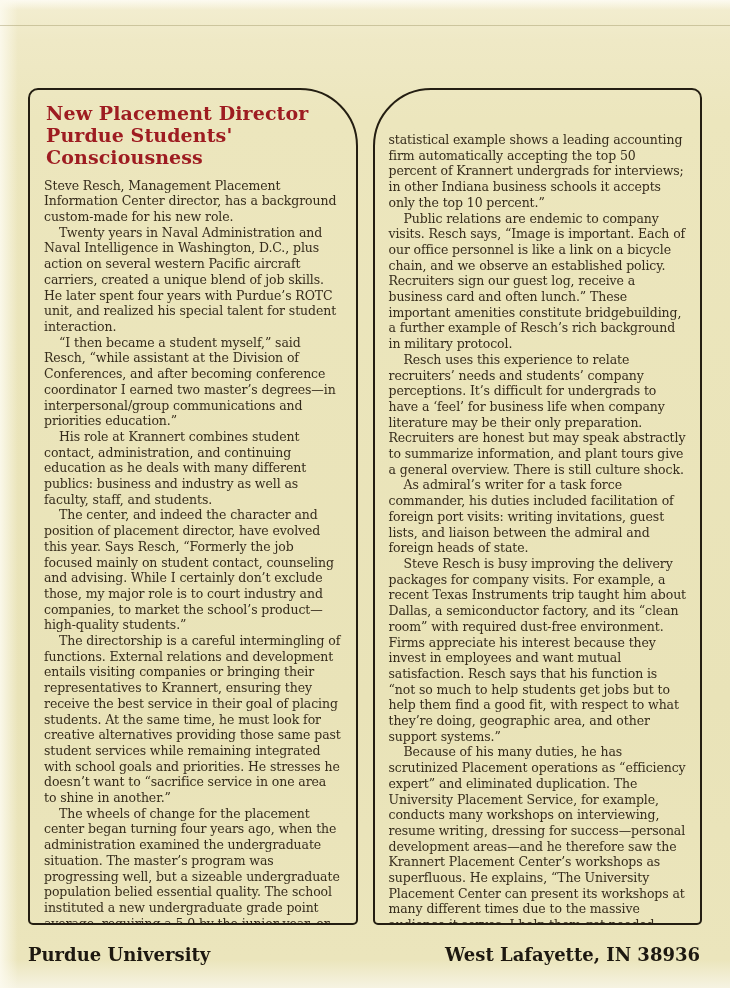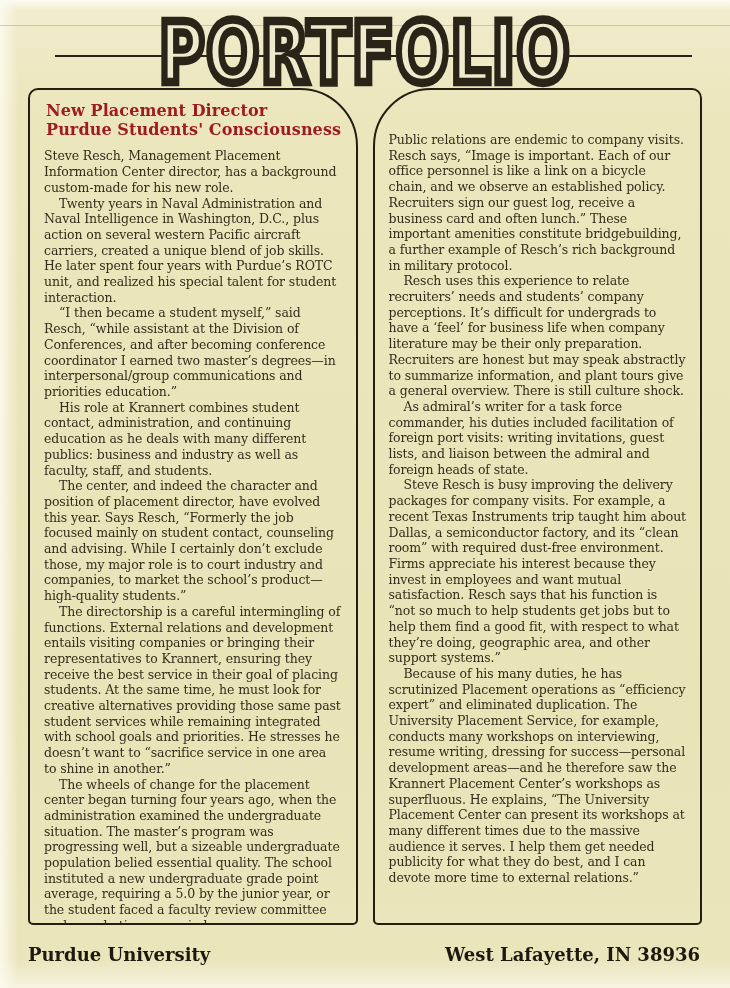--- a/index.html
+++ b/index.html
@@ -48,21 +48,21 @@
     flex:1 1 0; box-sizing:border-box;
     border:2.5px solid #241e12;
     overflow:hidden;
     background:transparent;
   }
   .col-left  { border-radius:10px 58px 5px 5px; padding:10px 14px 0 14px; }
   .col-right { border-radius:58px 10px 5px 5px; padding:42px 14px 0 14px; }
 
   .headline {
     margin:2px 0 9px 2px;
-    font-size:16px; font-weight:bold; line-height:1.17;
+    font-size:19px; font-weight:bold; line-height:1.17;
     color:#9e1c21; letter-spacing:.1px;
   }
 
   .body-text p.para {
     margin:0;
     font-size:12.5px; line-height:15.7px;
     color:#362c1c; letter-spacing:-0.1px;
     text-indent:15px; text-align:left;
   }
   .body-text p.para:first-child { text-indent:0; }
@@ -77,24 +77,20 @@
 </style>
 </head>
 <body>
 
 <div class="page">
 
   <div class="edge-top"></div>
   <div class="edge-left"></div>
   <div class="scan-line"></div>
 
-  <header class="masthead">
-    <div class="masthead-rule"></div>
-    <h1 class="masthead-title">PORTFOLIO</h1>
-  </header>
 
   <div class="columns">
 
     <section class="col col-left">
       <h2 class="headline">
         <span>New Placement Director</span><br>
         <span>Purdue Students' Consciousness</span>
       </h2>
       <div class="body-text">
           <p class="para">Steve Resch, Management Placement Information Center director, has a background custom-made for his new role.</p>
@@ -102,20 +98,21 @@
           <p class="para">“I then became a student myself,” said Resch, “while assistant at the Division of Conferences, and after becoming conference coordinator I earned two master’s degrees—in interpersonal/group communications and priorities education.”</p>
           <p class="para">His role at Krannert combines student contact, administration, and continuing education as he deals with many different publics: business and industry as well as faculty, staff, and students.</p>
           <p class="para">The center, and indeed the character and position of placement director, have evolved this year. Says Resch, “Formerly the job focused mainly on student contact, counseling and advising. While I certainly don’t exclude those, my major role is to court industry and companies, to market the school’s product—high-quality students.”</p>
           <p class="para">The directorship is a careful intermingling of functions. External relations and development entails visiting companies or bringing their representatives to Krannert, ensuring they receive the best service in their goal of placing students. At the same time, he must look for creative alternatives providing those same past student services while remaining integrated with school goals and priorities. He stresses he doesn’t want to “sacrifice service in one area to shine in another.”</p>
           <p class="para">The wheels of change for the placement center began turning four years ago, when the administration examined the undergraduate situation. The master’s program was progressing well, but a sizeable undergraduate population belied essential quality. The school instituted a new undergraduate grade point average, requiring a 5.0 by the junior year, or the student faced a faculty review committee and a probationary period.</p>
         </div>
     </section>
 
     <section class="col col-right">
       <div class="body-text">
+          <p class="para">statistical example shows a leading accounting firm automatically accepting the top 50 percent of Krannert undergrads for interviews; in other Indiana business schools it accepts only the top 10 percent.”</p>
           <p class="para">Public relations are endemic to company visits. Resch says, “Image is important. Each of our office personnel is like a link on a bicycle chain, and we observe an established policy. Recruiters sign our guest log, receive a business card and often lunch.” These important amenities constitute bridgebuilding, a further example of Resch’s rich background in military protocol.</p>
           <p class="para">Resch uses this experience to relate recruiters’ needs and students’ company perceptions. It’s difficult for undergrads to have a ‘feel’ for business life when company literature may be their only preparation. Recruiters are honest but may speak abstractly to summarize information, and plant tours give a general overview. There is still culture shock.</p>
           <p class="para">As admiral’s writer for a task force commander, his duties included facilitation of foreign port visits: writing invitations, guest lists, and liaison between the admiral and foreign heads of state.</p>
           <p class="para">Steve Resch is busy improving the delivery packages for company visits. For example, a recent Texas Instruments trip taught him about Dallas, a semiconductor factory, and its “clean room” with required dust-free environment. Firms appreciate his interest because they invest in employees and want mutual satisfaction. Resch says that his function is “not so much to help students get jobs but to help them find a good fit, with respect to what they’re doing, geographic area, and other support systems.”</p>
           <p class="para">Because of his many duties, he has scrutinized Placement operations as “efficiency expert” and eliminated duplication. The University Placement Service, for example, conducts many workshops on interviewing, resume writing, dressing for success—personal development areas—and he therefore saw the Krannert Placement Center’s workshops as superfluous. He explains, “The University Placement Center can present its workshops at many different times due to the massive audience it serves. I help them get needed publicity for what they do best, and I can devote more time to external relations.”</p>
         </div>
     </section>
 
   </div>
 

